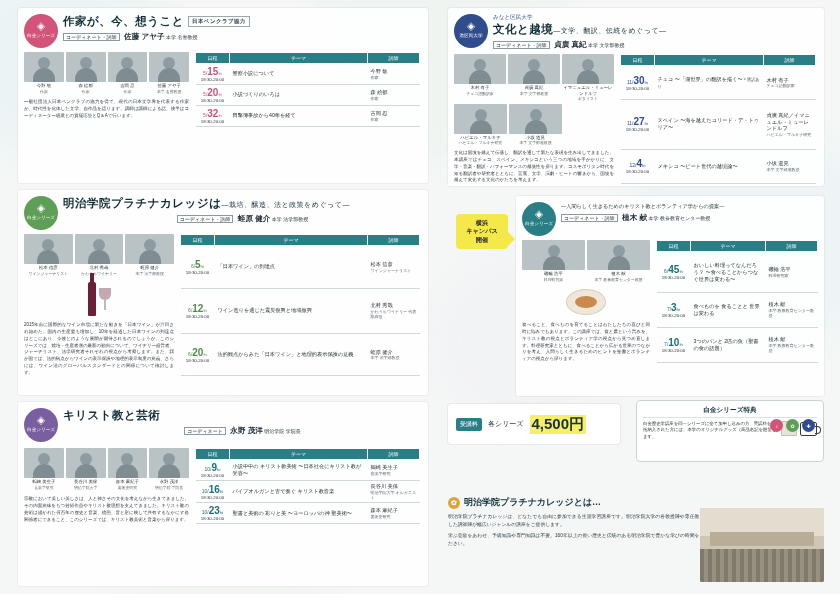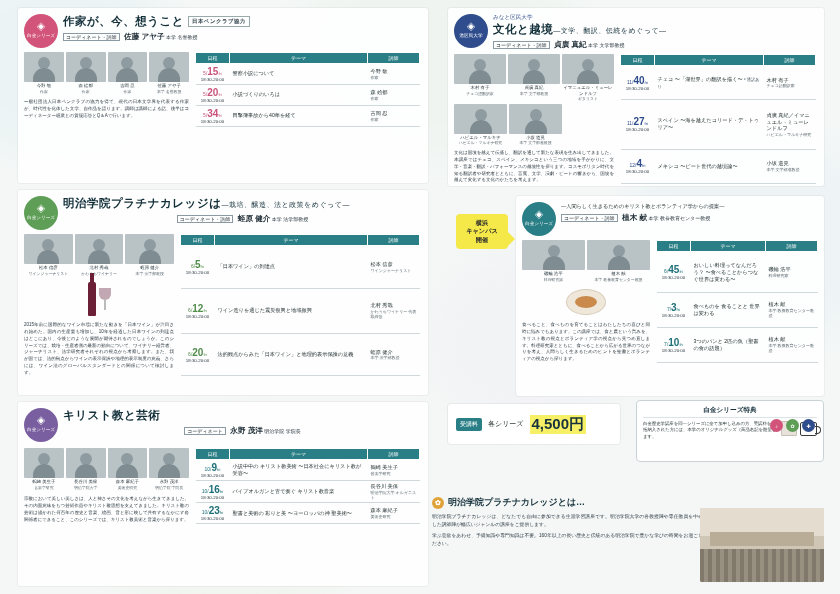--- a/index.html
+++ b/index.html
@@ -223,21 +223,21 @@
           <tr>
             <td class="dcell">
               <span>5</span>/<span class="big">20</span><span class="fri">fri</span>
               <span class="time">18:30-20:00</span>
             </td>
             <td class="theme">小説づくりのいろは</td>
             <td class="lect"><span>森 絵都</span><span class="aff">作家</span></td>
           </tr>
           <tr>
             <td class="dcell">
-              <span>5</span>/<span class="big">34</span><span class="fri">fri</span>
+              <span>5</span>/<span class="big">32</span><span class="fri">fri</span>
               <span class="time">18:30-20:00</span>
             </td>
             <td class="theme">目撃簿事故から40年を経て</td>
             <td class="lect"><span>吉岡 忍</span><span class="aff">作家</span></td>
           </tr>
         </tbody>
       </table>
     </div>
   </section>
 
@@ -443,21 +443,21 @@
         <thead>
             <tr>
           <th>日程</th>
           <th>テーマ</th>
           <th>講師</th>
         </tr>
           </thead>
         <tbody>
           <tr>
             <td class="dcell">
-              <span>11</span>/<span class="big">40</span><span class="fri">fri</span>
+              <span>11</span>/<span class="big">30</span><span class="fri">fri</span>
               <span class="time">18:30-20:00</span></td>
             <td class="theme"><span>チェコ 〜「湖世界」の翻訳を描く〜</span><span class="mini-note">＊通訳あり</span></td>
             <td class="lect"><span>木村 有子</span><span class="aff">チェコ語翻訳家</span></td>
           </tr>
           <tr>
             <td class="dcell">
               <span>11</span>/<span class="big">27</span><span class="fri">fri</span>
               <span class="time">18:30-20:00</span></td>
             <td class="theme">スペイン 〜海を越えたコリード・デ・トゥリア〜</td>
             <td class="lect"><span>貞廣 真紀／イマニュエル・ミューレンドルフ</span><span class="aff">ハビエル・マルキナ研究</span></td>
@@ -568,21 +568,21 @@
           </div>
       </div>
     </div>
     <div class="goods" style="position:absolute;right:8px;top:18px;">
       <div class="circ c1">♪</div>
       <div class="circ c2">✿</div>
       <div class="circ c3">✚</div>
     </div>
   </div>
 
-  <div class="about" style="left:432px;top:496px;width:276px;">
+  <div class="about" style="left:448px;top:496px;width:276px;">
     <div class="hd">
       <span class="icon">✿</span>
       <span>明治学院プラチナカレッジとは…</span>
     </div>
     <p>明治学院プラチナカレッジは、どなたでも自由に参加できる生涯学習講座です。明治学院大学の各教授陣や専任教員を中心とした講師陣が幅広いジャンルの講座をご提供します。</p>
     <p>学ぶ意欲をあわせ、予備知識や専門知識は不要。160年以上の長い歴史と伝統のある明治学院で豊かな学びの時間をお過ごしください。</p>
   </div>
 
   <div class="photo-hall" style="left:700px;top:508px;width:124px;height:74px;">
     <div class="ceil"></div>

